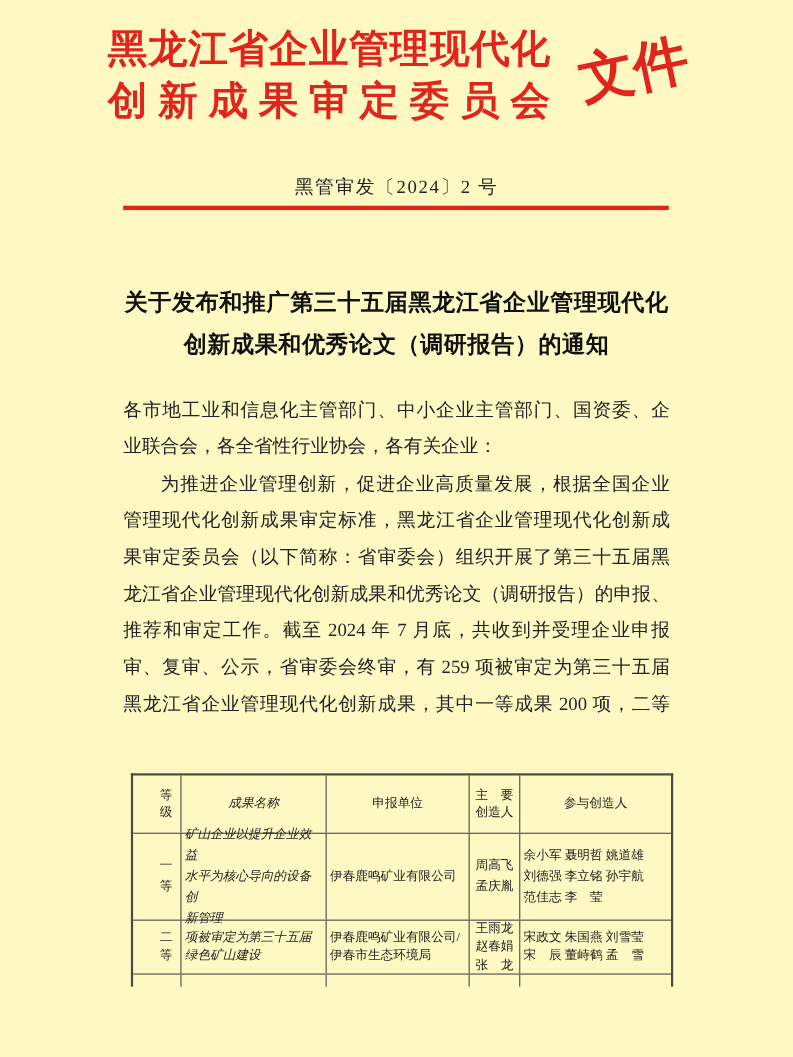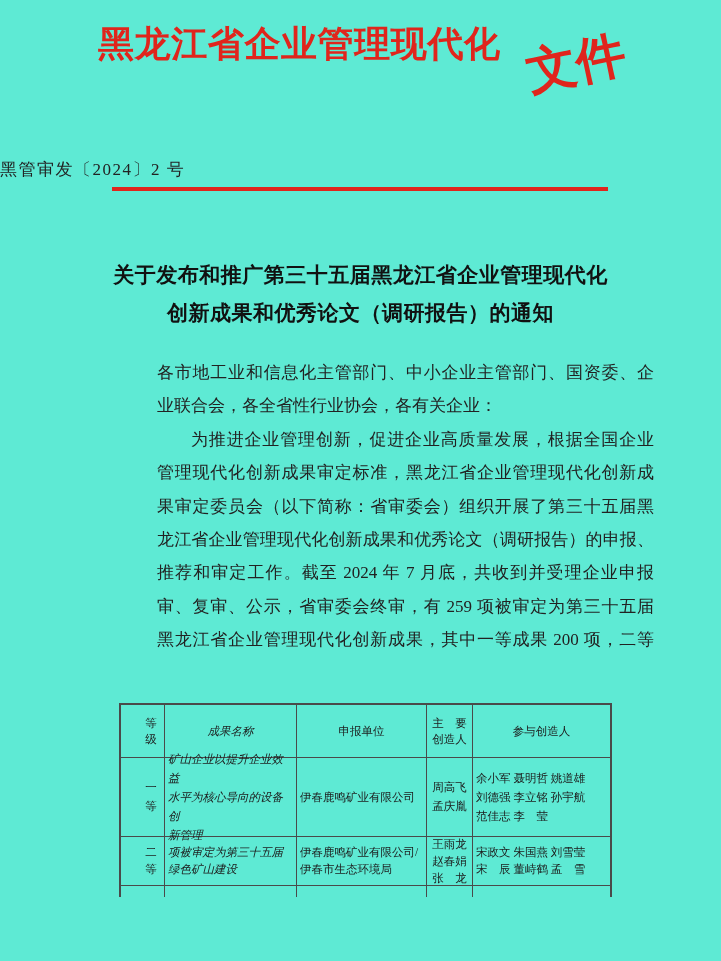--- a/index.html
+++ b/index.html
@@ -1,50 +1,50 @@
 <!DOCTYPE html>
 <html><head>
 <meta charset="utf-8">
 <style>
   html,body{margin:0;padding:0;background:#ffffff;}
   body{
     width:721px;height:961px;position:relative;overflow:hidden;
     font-family:"Liberation Serif","DejaVu Serif",serif;
     color:#1c1c1c;
   }
-  .page{position:absolute;inset:0;background:#5eead4;}
+  .page{position:absolute;inset:0;background:#fef9c3;}
 
   
   .letterhead{position:absolute;top:20px;left:98px;width:540px;height:112px;}
   .org{width:402px;}
   .org-line{
     font-size:36px;font-weight:bold;color:#e0251c;line-height:48px;
     text-align:justify;text-align-last:justify;white-space:nowrap;
   }
   .doc-type{
     position:absolute;left:428px;top:18px;
     font-size:50px;font-weight:bold;color:#e0251c;line-height:1;
     transform:rotate(-12deg);transform-origin:center;white-space:nowrap;
   }
 
   
   .doc-number{
-    position:absolute;top:158px;left:0;width:721px;text-align:left;
+    position:absolute;top:158px;left:0;width:721px;text-align:center;
     font-size:17px;letter-spacing:1.5px;color:#222;
   }
   .red-rule{position:absolute;top:187px;left:112px;width:496px;height:3.5px;background:#e0251c;}
 
   
   .title{
     position:absolute;top:256px;left:0;width:721px;margin:0;
     text-align:center;font-size:21px;font-weight:bold;color:#111;line-height:38px;letter-spacing:.5px;
   }
 
   
-  .body-text{position:absolute;top:356px;left:112px;width:497px;margin-left:45px;}
+  .body-text{position:absolute;top:356px;left:112px;width:497px;}
   .body-line{
     font-size:17px;line-height:33.4px;color:#222;
     text-align:justify;text-align-last:justify;white-space:nowrap;
   }
   .body-line.no-just{text-align-last:left;}
   .body-line.indent{text-indent:2em;}
 
   
   .tbl{
     position:absolute;top:703px;left:119px;
@@ -71,20 +71,21 @@
   .trow.r0 .tcell{line-height:19px;}
 </style>
 </head>
 <body>
 
 <div class="page">
 
   <header class="letterhead">
     <div class="org">
       <div class="org-line">黑龙江省企业管理现代化</div>
+      <div class="org-line">创新成果审定委员会</div>
     </div>
     <div class="doc-type">文件</div>
   </header>
 
   <div class="doc-number">黑管审发〔2024〕2 号</div>
 
   <div class="red-rule"></div>
 
   <h1 class="title">
     <div>关于发布和推广第三十五届黑龙江省企业管理现代化</div>

